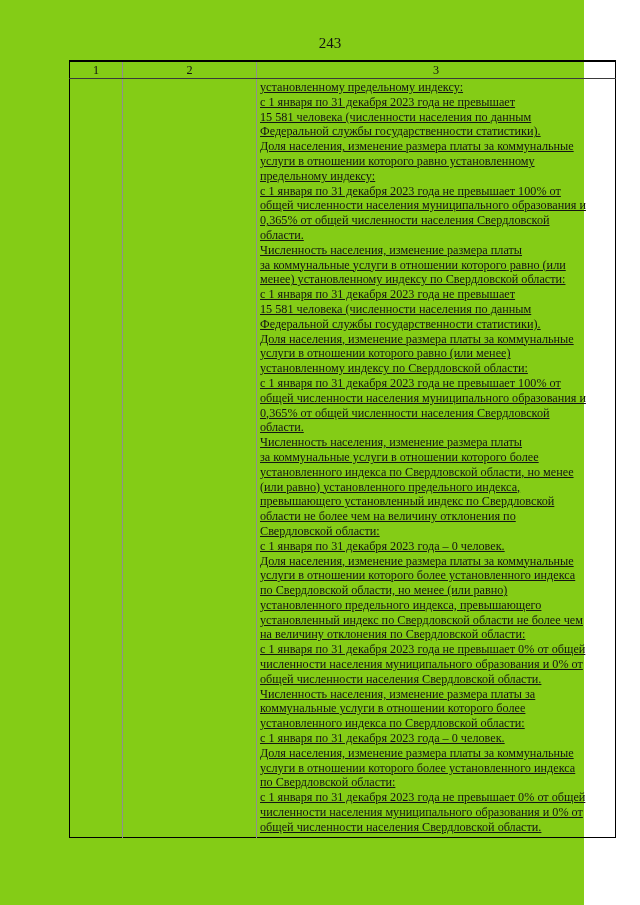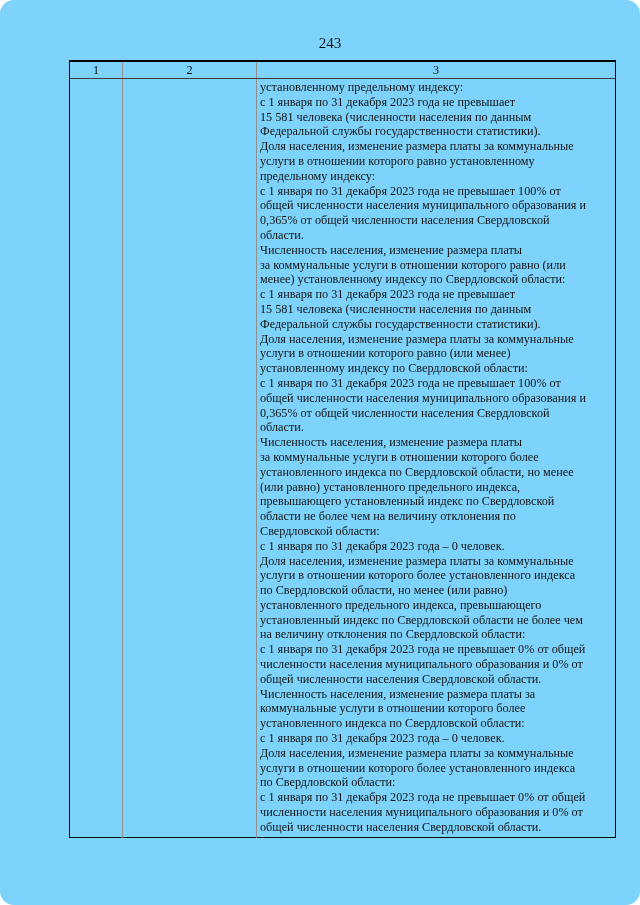--- a/index.html
+++ b/index.html
@@ -5,23 +5,22 @@
   * { margin: 0; padding: 0; box-sizing: border-box; }
   html, body {
     width: 640px; height: 905px;
     background: #ffffff;
     font-family: "Liberation Serif", serif;
     color: #000000;
     overflow: hidden;
   }
   .page {
     position: relative;
-    width: 640px; height: 905px;
-    background: #7dd3fc;
-    border-radius: 14px;
+    width: 584px; height: 905px;
+    background: #84cc16;
   }
   .page-number {
     position: absolute;
     top: 35px; left: 10px;
     width: 640px;
     text-align: center;
     font-size: 15px;
     color: #111111;
   }
   .doc-table {
@@ -45,20 +44,21 @@
     border-top: 2px solid #000000;
     border-bottom: 1px solid #3a3a3a;
     text-align: center;
     height: 17px;
     line-height: 16px;
     padding: 0;
     color: #111111;
   }
   .doc-table tbody td {
     height: 757px;
+    text-decoration: underline;
   }
   .doc-table tbody td.content {
     padding: 1px 2px 2px 3px;
     line-height: 14.8px;
     white-space: pre;
     overflow: hidden;
     color: #131313;
   }
 </style>
 </head>

